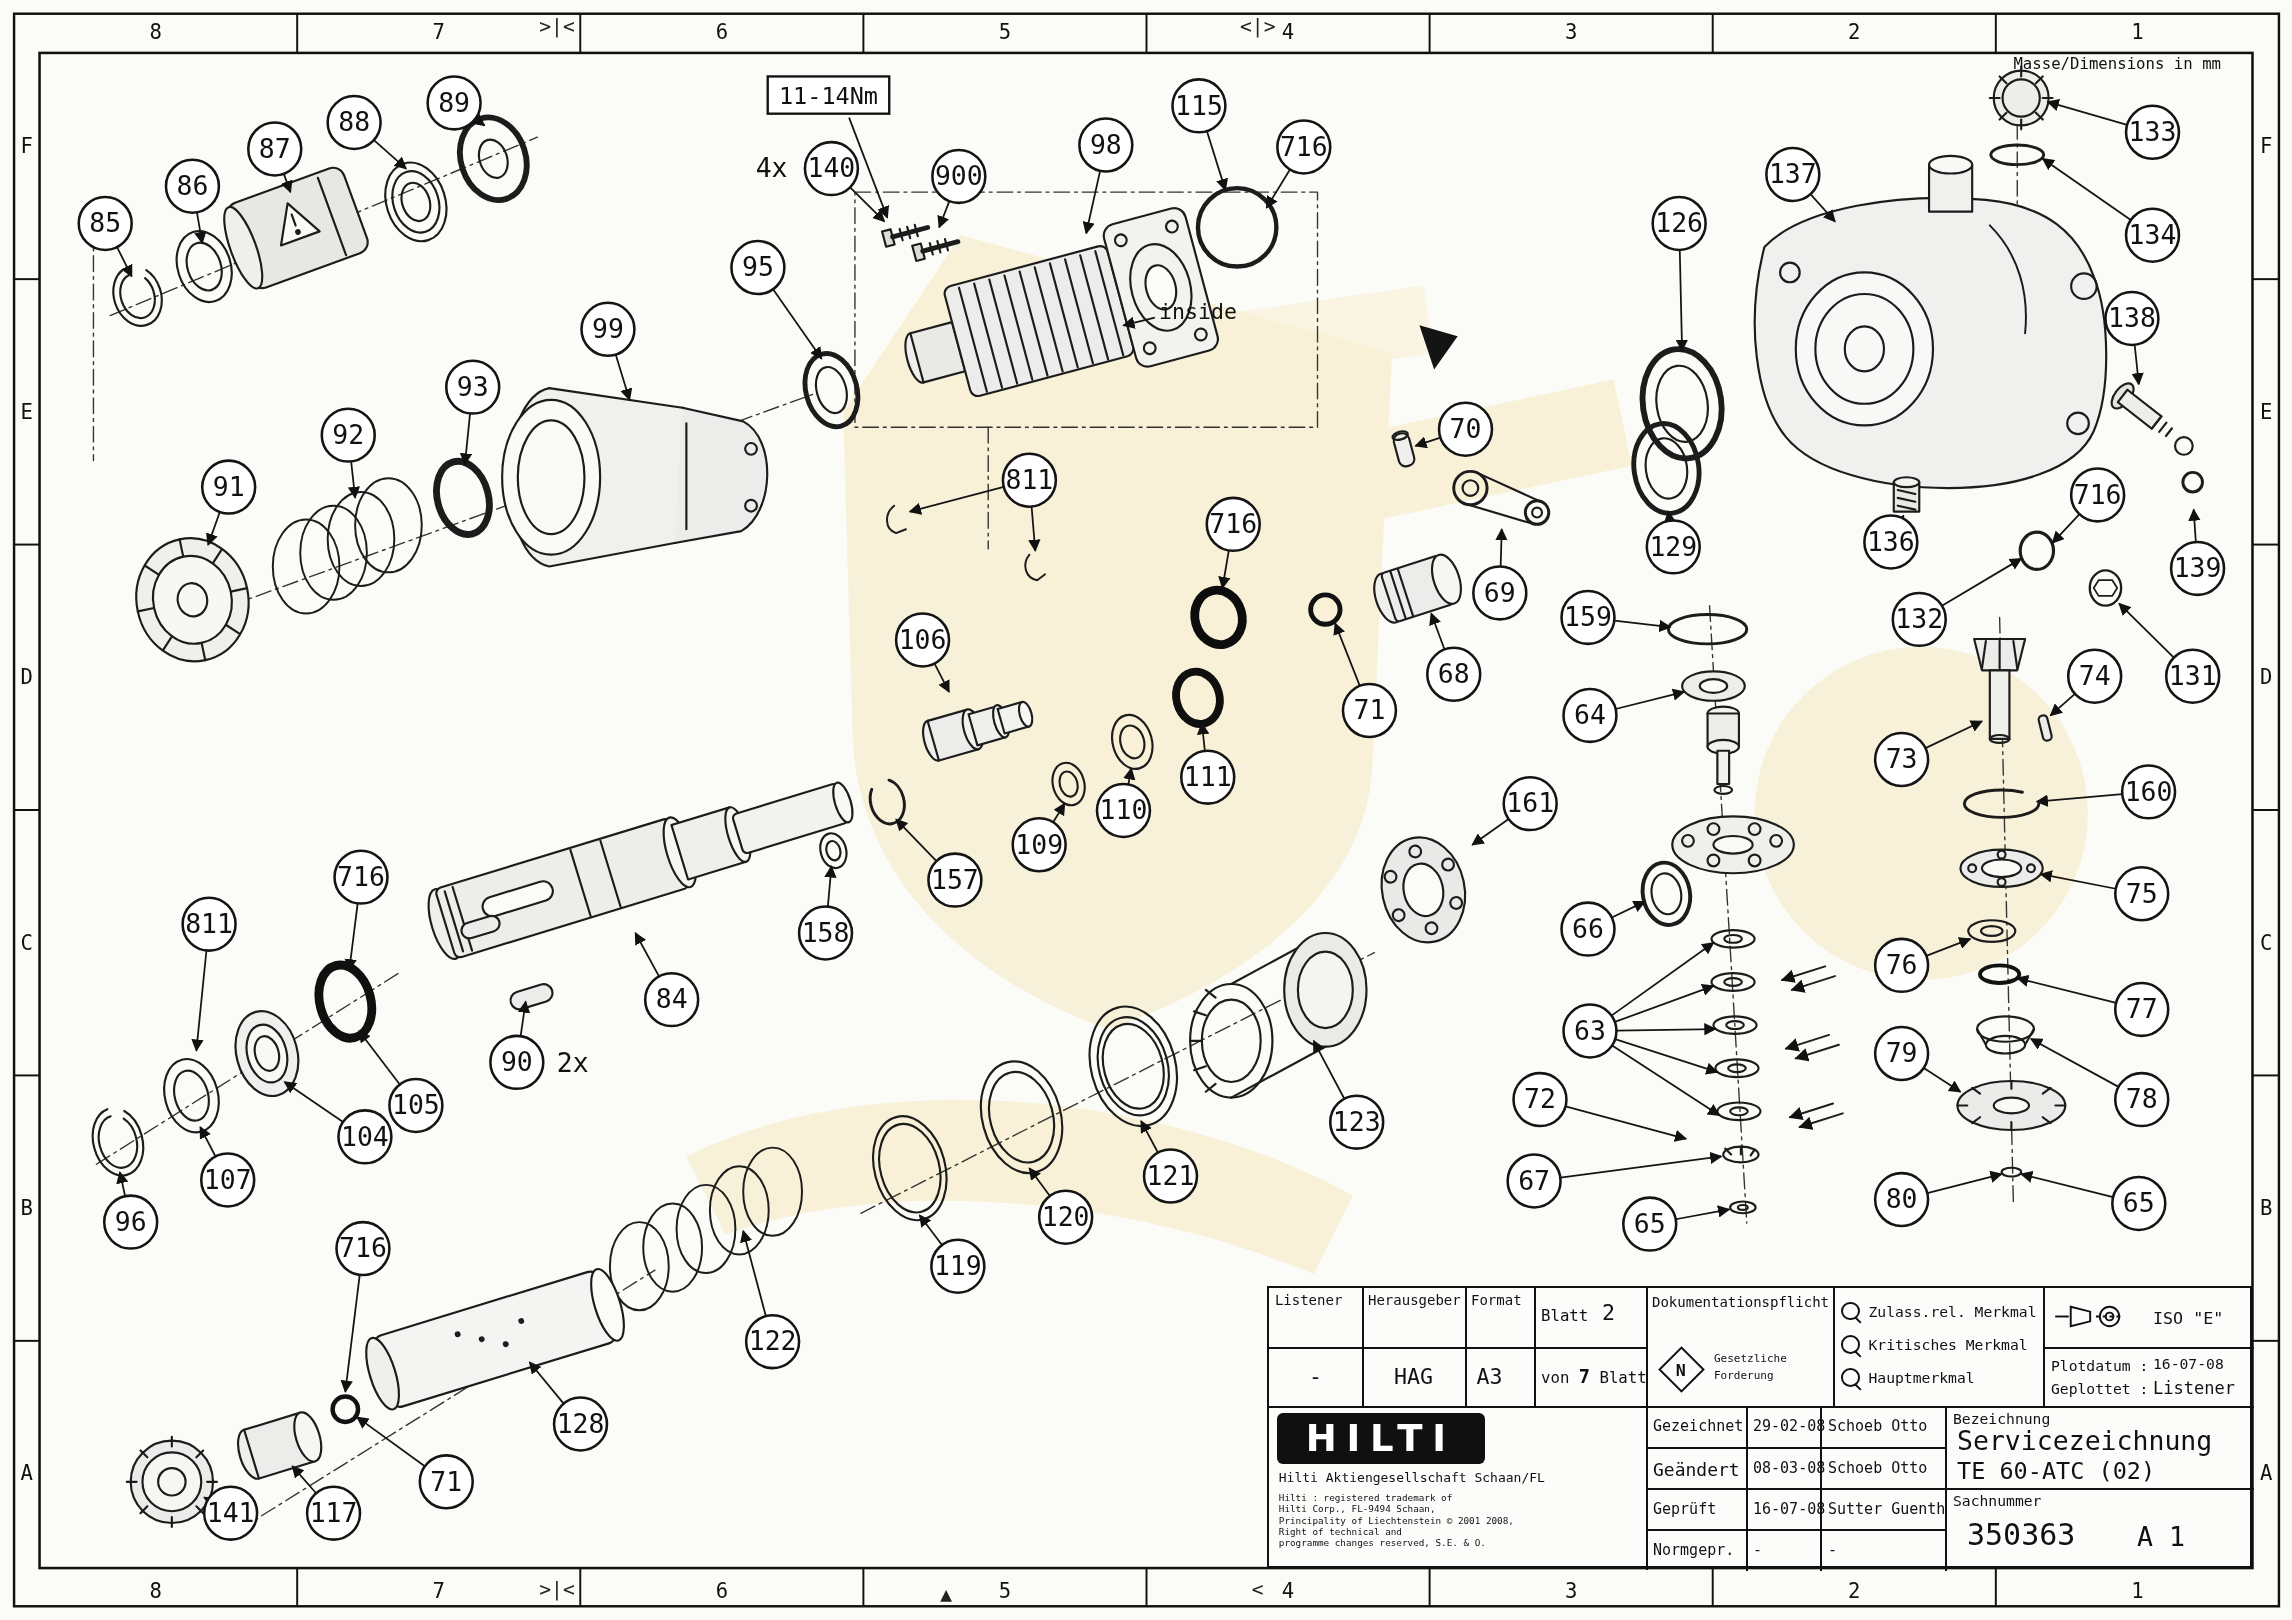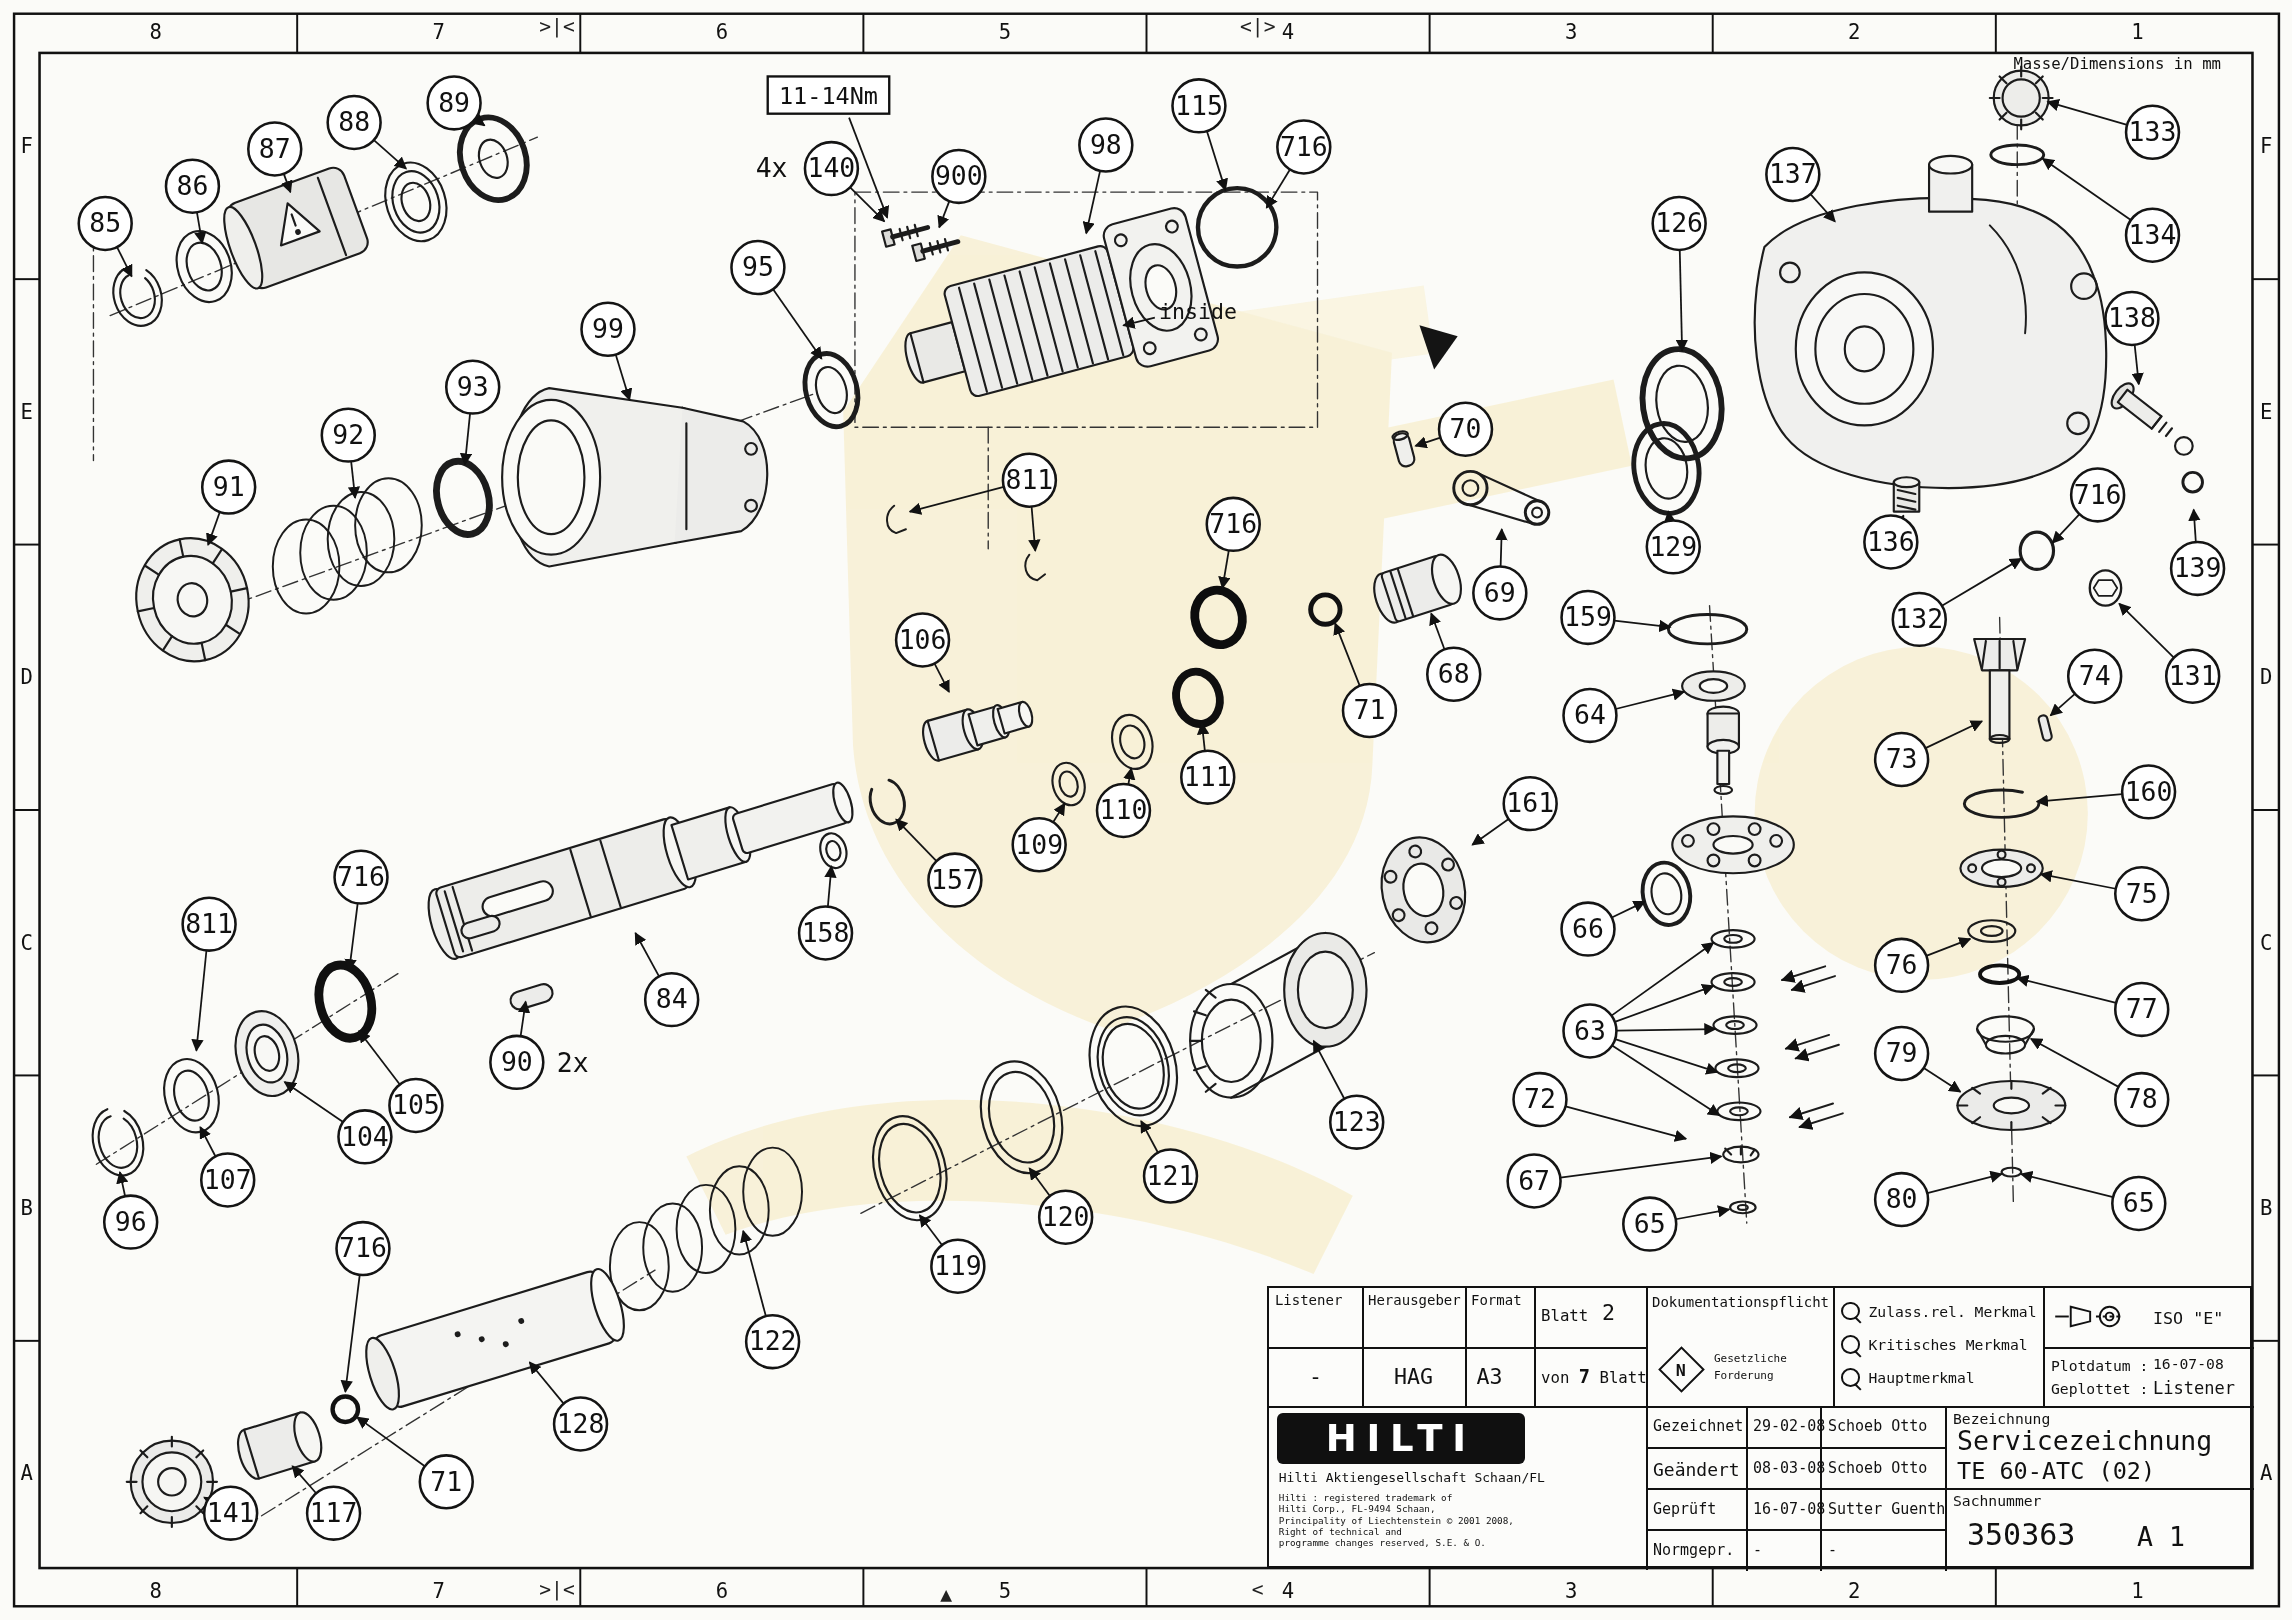--- a/index.html
+++ b/index.html
@@ -23,21 +23,21 @@
   .vl{position:absolute;width:0;border-left:2px solid #111;}
   .hl{position:absolute;height:0;border-top:2px solid #111;}
   .lab{position:absolute;font-size:14px;white-space:nowrap;}
   .val{position:absolute;font-size:19.6px;white-space:nowrap;}
   .val.big{font-size:21.6px;}
   .ndiamond{position:absolute;width:29px;height:29px;border:2px solid #111;transform:rotate(45deg);display:flex;align-items:center;justify-content:center;}
   .ndiamond span{transform:rotate(-45deg);font-size:16.7px;font-weight:bold;}
   .merk{position:absolute;display:flex;align-items:center;gap:8.8px;font-size:14.7px;white-space:nowrap;}
   .q-icon{width:14.7px;height:14.7px;border:2px solid #111;border-radius:50%;display:inline-block;position:relative;flex:0 0 auto;}
   .q-icon::after{content:"";position:absolute;right:-3.9px;bottom:-2.9px;width:7.8px;height:2px;background:#111;transform:rotate(45deg);}
-  .hilti-logo{position:absolute;left:7.8px;top:125px;width:248px;height:51px;background:#101010;color:#fff;display:flex;align-items:center;justify-content:center;font-size:37px;font-weight:bold;letter-spacing:9.8px;border-radius:5.9px;font-family:"DejaVu Sans",sans-serif;}
+  .hilti-logo{position:absolute;left:7.8px;top:125px;width:208px;height:51px;background:#101010;color:#fff;display:flex;align-items:center;justify-content:center;font-size:37px;font-weight:bold;letter-spacing:9.8px;border-radius:5.9px;font-family:"DejaVu Sans",sans-serif;}
   .legal{position:absolute;left:9.8px;top:204px;font-size:9.3px;line-height:11.3px;white-space:nowrap;}
 </style>
 </head>
 <body>
 
 <div class="sheet">
 <svg class="main" width="2293" height="1620" viewBox="0 0 2339 1653">
   <defs>
     <marker id="arrow" viewBox="0 0 10 10" refX="9" refY="5" markerWidth="7" markerHeight="7" orient="auto-start-reverse">
       <path d="M0,0 L10,5 L0,10 z" fill="#111"></path>

